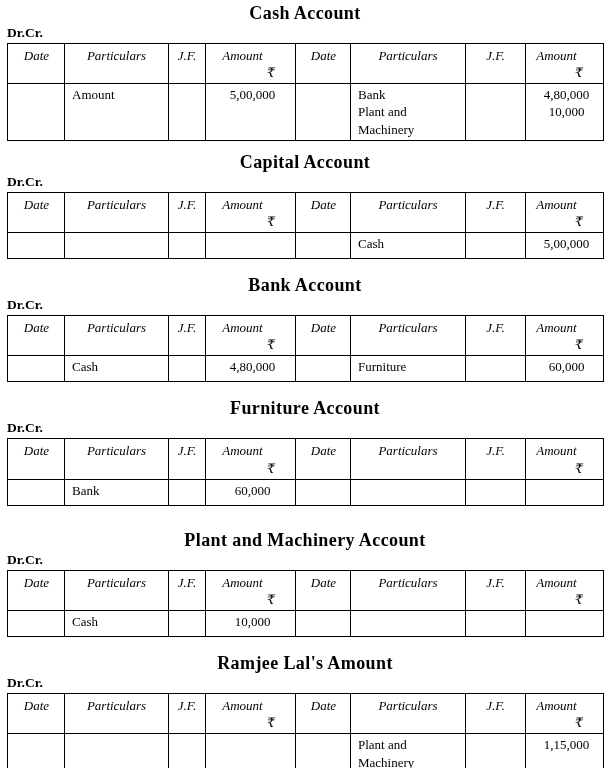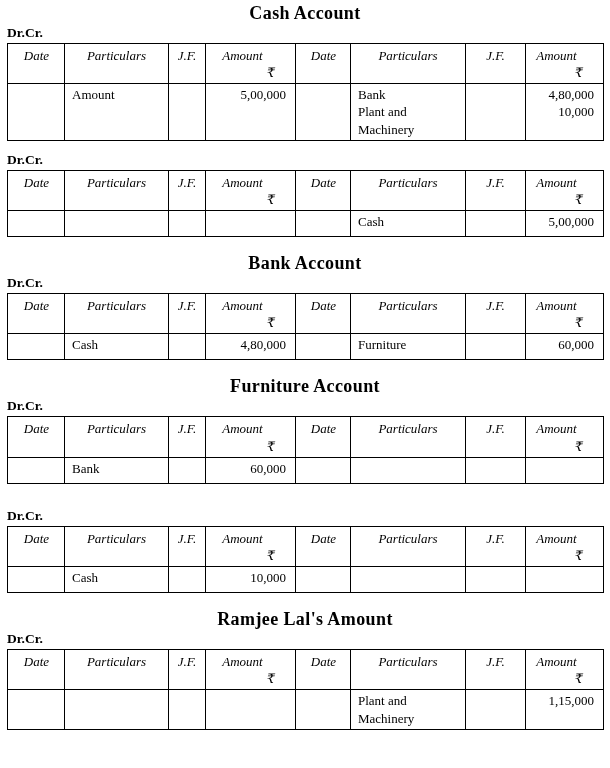--- a/index.html
+++ b/index.html
@@ -52,21 +52,21 @@
     font-size: 13px;
     padding-top: 3px;
   }
   th.h-date { text-align: left; padding-left: 5px; }
   th.h-amt { padding-left: 2px; padding-right: 18px; }
   th.h-amt .amt-word { text-align: center; }
   th.h-amt .rupee { text-align: right; padding-right: 2px; }
 
   .ledger tbody td { height: 26px; }
   td.c-part { text-align: left; padding-left: 7px; }
-  td.c-amt { text-align: right; padding-right: 9px; }
+  td.c-amt { text-align: center; padding-right: 0; }
 
   
   col.w-date  { width: 57px; }
   col.w-part  { width: 104px; }
   col.w-jf    { width: 37px; }
   col.w-amt   { width: 90px; }
   col.w-date2 { width: 55px; }
   col.w-part2 { width: 115px; }
   col.w-jf2   { width: 60px; }
   col.w-amt2  { width: 78px; }
@@ -127,20 +127,21 @@
           <td class="c-amt">
             <div>4,80,000</div>
             <div>10,000</div>
           </td>
         </tr>
       </tbody>
     </table>
   </section>
 
   <section class="account">
+    <h2 class="account-title">Capital Account</h2>
     <div class="drcr">
       <span>Dr.</span>
       <span>Cr.</span>
     </div>
     <table class="ledger">
       <colgroup>
           <col class="w-date">
           <col class="w-part">
           <col class="w-jf">
           <col class="w-amt">
@@ -276,20 +277,21 @@
           <td></td>
           <td class="c-part"></td>
           <td></td>
           <td class="c-amt"></td>
         </tr>
       </tbody>
     </table>
   </section>
 
   <section class="account gap-lg">
+    <h2 class="account-title">Plant and Machinery Account</h2>
     <div class="drcr">
       <span>Dr.</span>
       <span>Cr.</span>
     </div>
     <table class="ledger">
       <colgroup>
           <col class="w-date">
           <col class="w-part">
           <col class="w-jf">
           <col class="w-amt">

